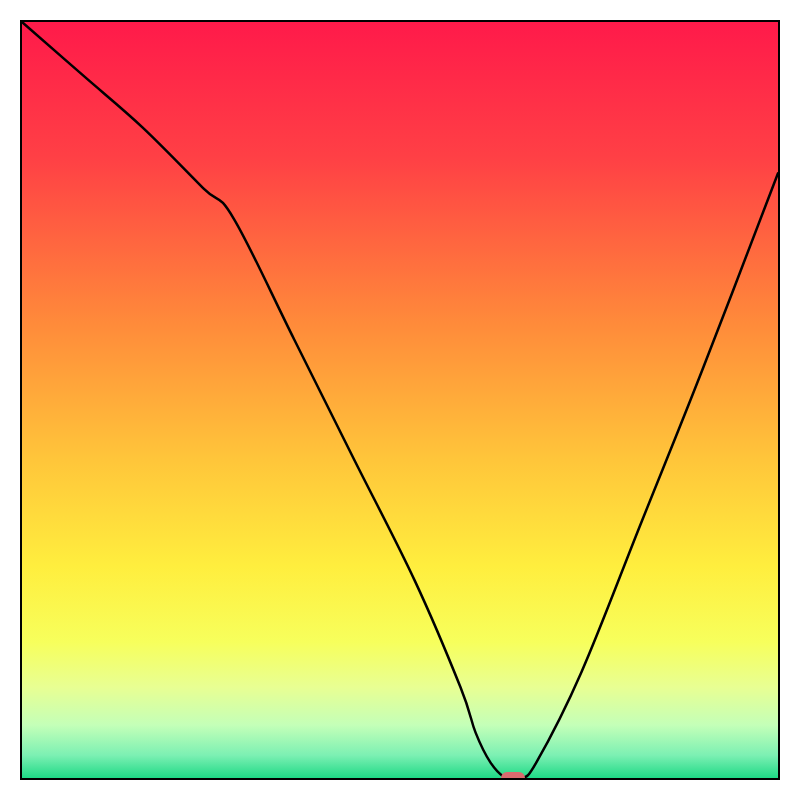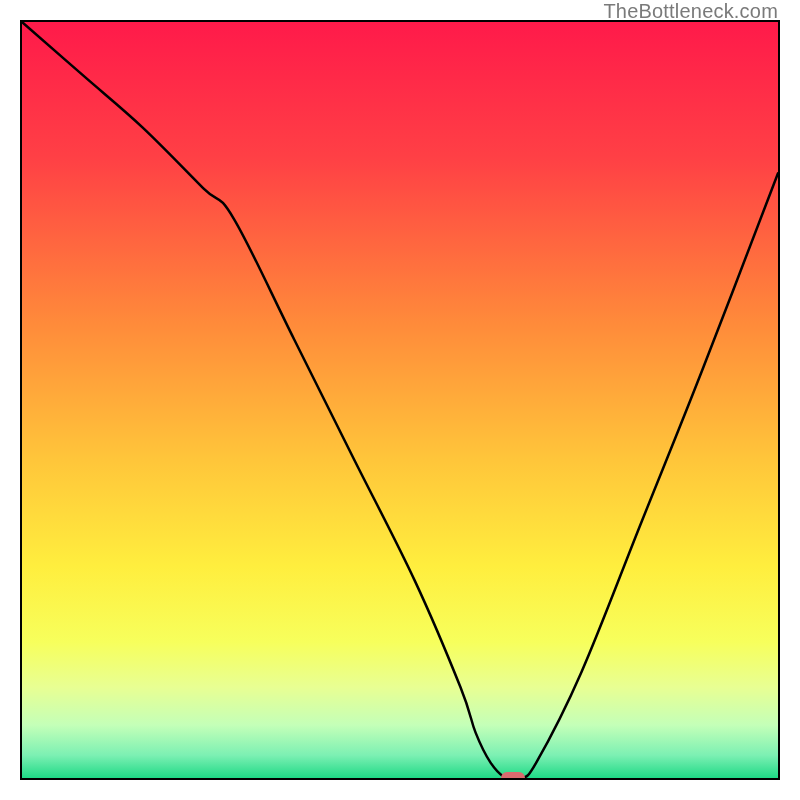--- a/index.html
+++ b/index.html
@@ -47,21 +47,20 @@
     font-size: 20px;
     color: #7a7a7a;
     font-weight: 400;
     letter-spacing: 0.2px;
   }
 </style>
 </head>
 <body>
 
 <div class="chart-wrap">
-  <div class="watermark">TheBottleneck.com</div>
   <div class="plot-area">
     <div class="gradient-bg" id="gradient-bg" style="background: linear-gradient(rgb(255, 26, 74) 0%, rgb(255, 64, 69) 18%, rgb(255, 139, 58) 40%, rgb(255, 198, 58) 58%, rgb(255, 238, 62) 72%, rgb(247, 255, 92) 82%, rgb(232, 255, 147) 88%, rgb(196, 255, 184) 93%, rgb(124, 240, 179) 97%, rgb(31, 217, 134) 100%);"></div>
     <svg class="curve-svg" id="curve-svg" viewBox="0 0 756 756" preserveAspectRatio="none">
       <path id="curve-path" d="M 0.0 0.0 C 10.9 9.5, 38.7 33.9, 60.5 52.9 C 82.3 72.0, 99.2 85.4, 121.0 105.8 C 142.7 126.3, 165.1 150.0, 181.4 166.3 C 197.8 182.6, 195.4 169.3, 211.7 196.6 C 228.0 223.8, 250.4 274.0, 272.2 317.5 C 293.9 361.1, 310.9 394.9, 332.6 438.5 C 354.4 482.0, 374.1 518.6, 393.1 559.4 C 412.2 600.3, 427.6 638.1, 438.5 665.3 C 449.4 692.5, 448.2 697.0, 453.6 710.6 C 459.0 724.2, 463.3 732.7, 468.7 740.9 C 474.2 749.0, 478.4 753.3, 483.8 756.0 C 489.3 758.7, 493.5 758.7, 499.0 756.0 C 504.4 753.3, 503.2 759.9, 514.1 740.9 C 525.0 721.8, 540.4 693.7, 559.4 650.2 C 578.5 606.6, 598.1 553.4, 619.9 499.0 C 641.7 444.5, 655.9 410.4, 680.4 347.8 C 704.9 285.2, 742.4 186.6, 756.0 151.2" fill="none" stroke="#000" stroke-width="2.5" stroke-linejoin="round" stroke-linecap="round"></path>
     </svg>
     <div class="marker" id="marker" style="left: 479.304px; top: 749.952px; width: 24.192px; height: 12.096px; background: rgb(217, 107, 111);"></div>
   </div>
 </div>
 
 </body></html>

